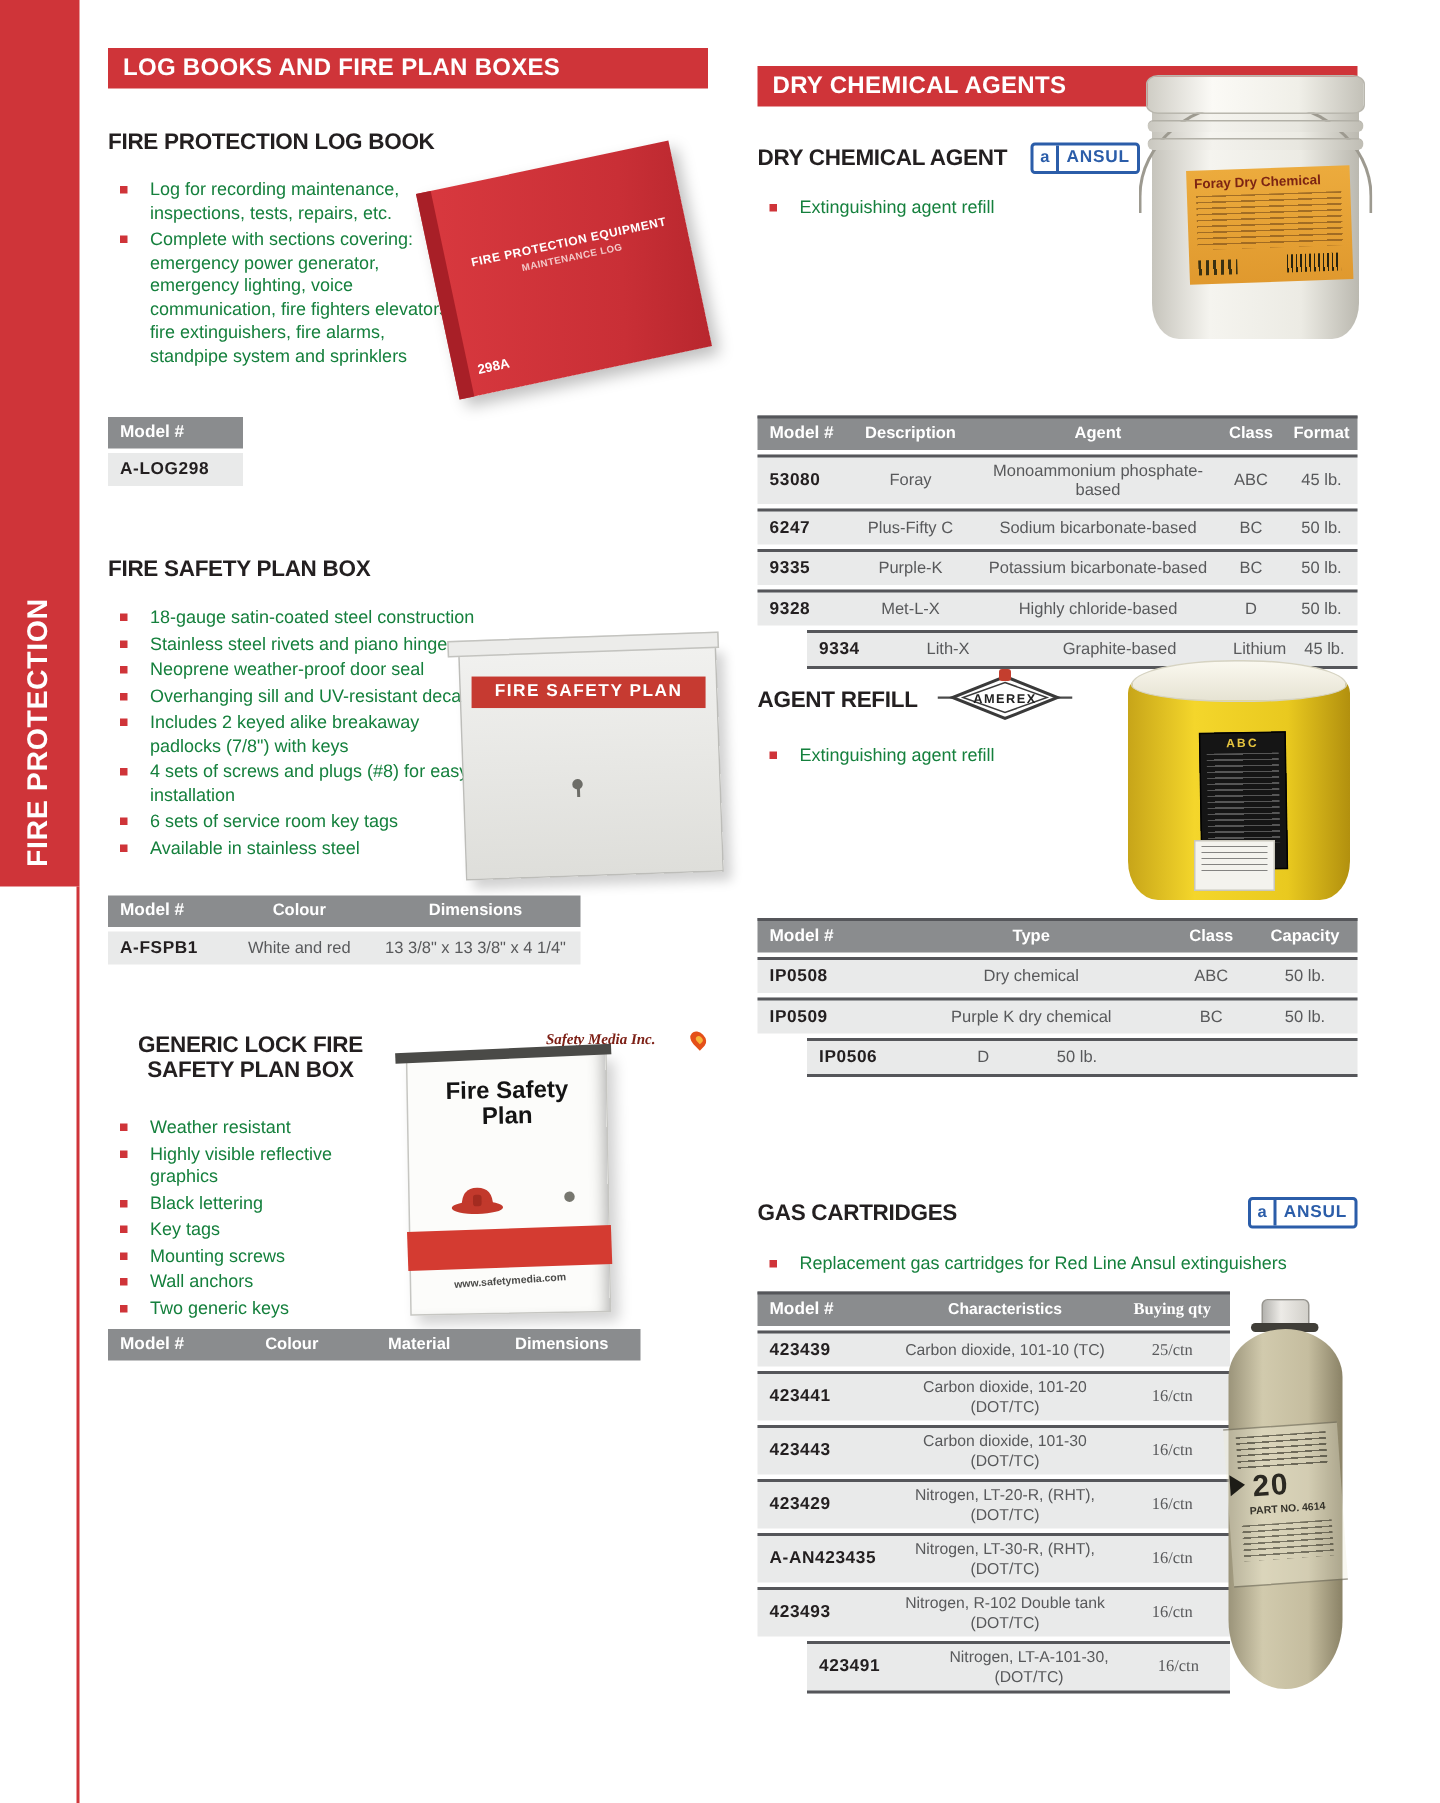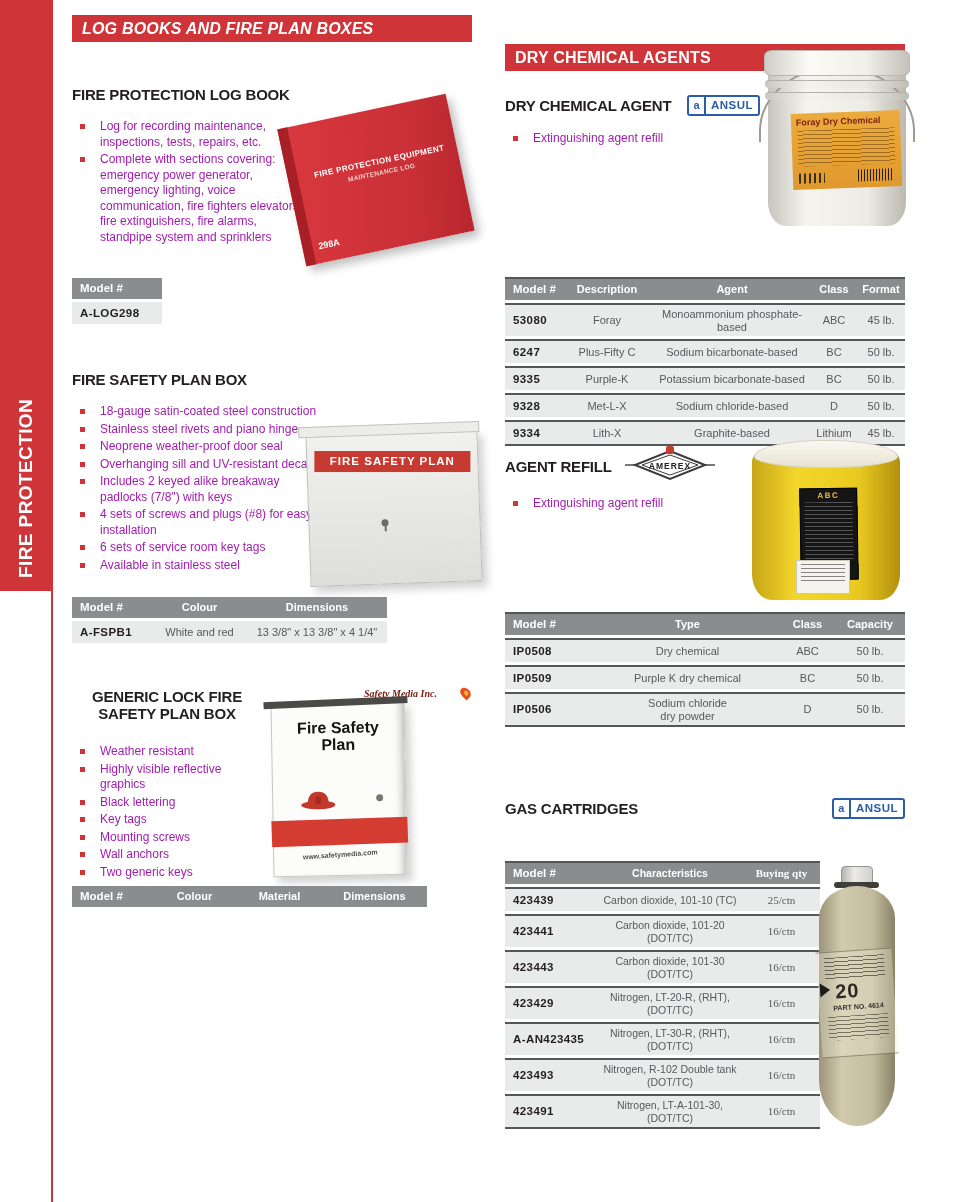--- a/index.html
+++ b/index.html
@@ -26,37 +26,37 @@
   }
   
   .ptitle{
     position:absolute;margin:0;font-size:15px;font-weight:bold;color:#231f20;
     letter-spacing:-.2px;line-height:17px;
   }
   
   .bullets{position:absolute;}
   .b-item{display:flex;margin-bottom:2px;}
   .b-sq{flex:0 0 5px;width:5px;height:5px;background:#cf3439;margin:5px 15px 0 8px;}
-  .b-tx{font-size:12px;line-height:15.5px;color:#a21caf;}
+  .b-tx{font-size:12px;line-height:15.5px;color:#15803d;}
   
   .tbl{position:absolute;font-size:11px;}
   .thead{display:flex;background:#8a8c8e;}
   .tr{display:flex;background:#e9eaea;}
   .td{
     display:flex;align-items:center;justify-content:center;text-align:center;
     padding:3px 2px;box-sizing:border-box;min-height:22px;line-height:12.5px;
   }
   .thead .td{color:#fff;font-weight:bold;min-height:21px;}
   .td.model{justify-content:flex-start;text-align:left;padding-left:8px;font-weight:bold;
     color:#231f20;font-size:11.5px;letter-spacing:.4px;}
   .thead .td.model{color:#fff;letter-spacing:0;}
   .tbl-light .tr{margin-top:3px;}
   .tbl-dark .thead{border-top:2px solid #55565a;}
   .tbl-dark .tr{border-top:2px solid #55565a;margin-top:3px;}
-  .tbl-dark .tr.last{border-bottom:2px solid #55565a;}
+  .tbl-dark .tr.last{border-bottom:2px solid #55565a;margin-left:33px;}
   
   .tl1{width:90px;} .tl1 .c0{width:90px;}
   .tl2{width:315px;} .tl2 .c0{width:80px;} .tl2 .c1{width:95px;} .tl2 .c2{width:140px;}
   .tl3{width:355px;} .tl3 .c0{width:80px;} .tl3 .c1{width:85px;} .tl3 .c2{width:85px;} .tl3 .c3{width:105px;}
   .t1{width:400px;} .t1 .c0{width:56px;} .t1 .c1{width:92px;} .t1 .c2{width:158px;} .t1 .c3{width:46px;} .t1 .c4{width:48px;}
   .t2{width:400px;} .t2 .c0{width:90px;} .t2 .c1{width:185px;} .t2 .c2{width:55px;} .t2 .c3{width:70px;}
   .t2 .rnarrow .c1{padding-left:44px;padding-right:44px;}
   .t3{width:315px;} .t3 .c0{width:92px;} .t3 .c1{width:146px;font-size:10.5px;} .t3 .c2{width:77px;font-family:Liberation Serif, serif;}
   
   .ansul{position:absolute;display:inline-flex;align-items:stretch;border:2px solid #2b5da9;
@@ -169,21 +169,21 @@
 <body>
 
 <div class="page">
 
   <div class="side-band"></div>
   <div class="side-line"></div>
   <div class="side-label">FIRE PROTECTION</div>
 
   <div class="col col-left">
 
-    <div class="sec-bar" style="top:15px;font-style:italic;">LOG BOOKS AND FIRE PLAN BOXES</div>
+    <div class="sec-bar" style="top:32px;">LOG BOOKS AND FIRE PLAN BOXES</div>
 
     <h3 class="ptitle" style="top:86px;left:0;">FIRE PROTECTION LOG BOOK</h3>
 
     <div class="bullets" style="top:119px;left:0;width:238px;">
       <div class="b-item">
         <span class="b-sq"></span>
         <span class="b-tx">Log for recording maintenance, inspections, tests, repairs, etc.</span>
       </div>
       <div class="b-item">
         <span class="b-sq"></span>
@@ -381,21 +381,21 @@
       <div class="tr">
         <div class="td c0 model">9335</div>
         <div class="td c1">Purple-K</div>
         <div class="td c2">Potassium bicarbonate-based</div>
         <div class="td c3">BC</div>
         <div class="td c4">50 lb.</div>
       </div>
       <div class="tr">
         <div class="td c0 model">9328</div>
         <div class="td c1">Met-L-X</div>
-        <div class="td c2">Sodium chloride-based</div>
+        <div class="td c2">Highly chloride-based</div>
         <div class="td c3">D</div>
         <div class="td c4">50 lb.</div>
       </div>
       <div class="tr last">
         <div class="td c0 model">9334</div>
         <div class="td c1">Lith-X</div>
         <div class="td c2">Graphite-based</div>
         <div class="td c3">Lithium</div>
         <div class="td c4">45 lb.</div>
       </div>
@@ -444,34 +444,39 @@
         <div class="td c3">50 lb.</div>
       </div>
       <div class="tr">
         <div class="td c0 model">IP0509</div>
         <div class="td c1">Purple K dry chemical</div>
         <div class="td c2">BC</div>
         <div class="td c3">50 lb.</div>
       </div>
       <div class="tr last rnarrow">
         <div class="td c0 model">IP0506</div>
-        <div class="td c1">Sodium chloride dry powder</div>
         <div class="td c2">D</div>
         <div class="td c3">50 lb.</div>
       </div>
     </div>
 
 
     <h3 class="ptitle" style="top:800px;left:0;">GAS CARTRIDGES</h3>
 
     <div class="ansul" style="right:0;top:798px;">
       <span class="ansul-a">a</span>
       <span class="ansul-name">ANSUL</span>
     </div>
 
+    <div class="bullets" style="top:835px;left:0;width:390px;">
+      <div class="b-item">
+          <span class="b-sq"></span>
+        <span class="b-tx">Replacement gas cartridges for Red Line Ansul extinguishers</span>
+        </div>
+    </div>
 
     <div class="tbl tbl-dark t3" style="top:861px;left:0;">
       <div class="thead">
         <div class="td c0 model">Model #</div>
         <div class="td c1">Characteristics</div>
         <div class="td c2">Buying qty</div>
       </div>
       <div class="tr">
         <div class="td c0 model">423439</div>
         <div class="td c1">Carbon dioxide, 101-10 (TC)</div>

